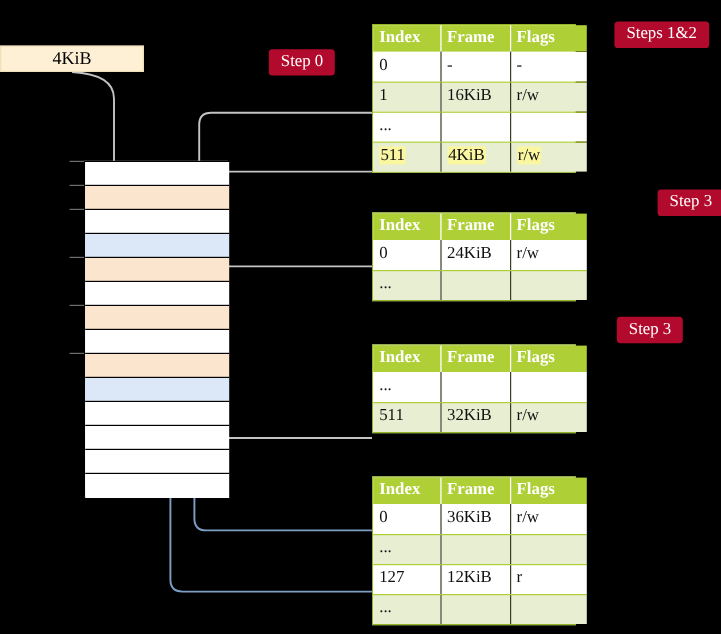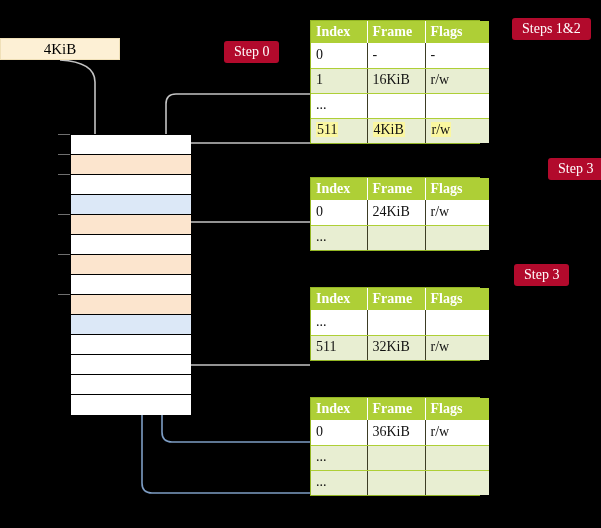--- a/index.html
+++ b/index.html
@@ -303,20 +303,25 @@
           <tr class="row-plain">
             <td class="col-index">0</td>
             <td class="col-frame">36KiB</td>
             <td class="col-flags">r/w</td>
           </tr>
           <tr class="row-alt">
             <td class="col-index">...</td>
             <td class="col-frame"></td>
             <td class="col-flags"></td>
           </tr>
+          <tr class="row-plain">
+            <td class="col-index">127</td>
+            <td class="col-frame">12KiB</td>
+            <td class="col-flags">r</td>
+          </tr>
           <tr class="row-alt">
             <td class="col-index">...</td>
             <td class="col-frame"></td>
             <td class="col-flags"></td>
           </tr>
         </tbody>
       </table>
     </div>
 
 </div>

